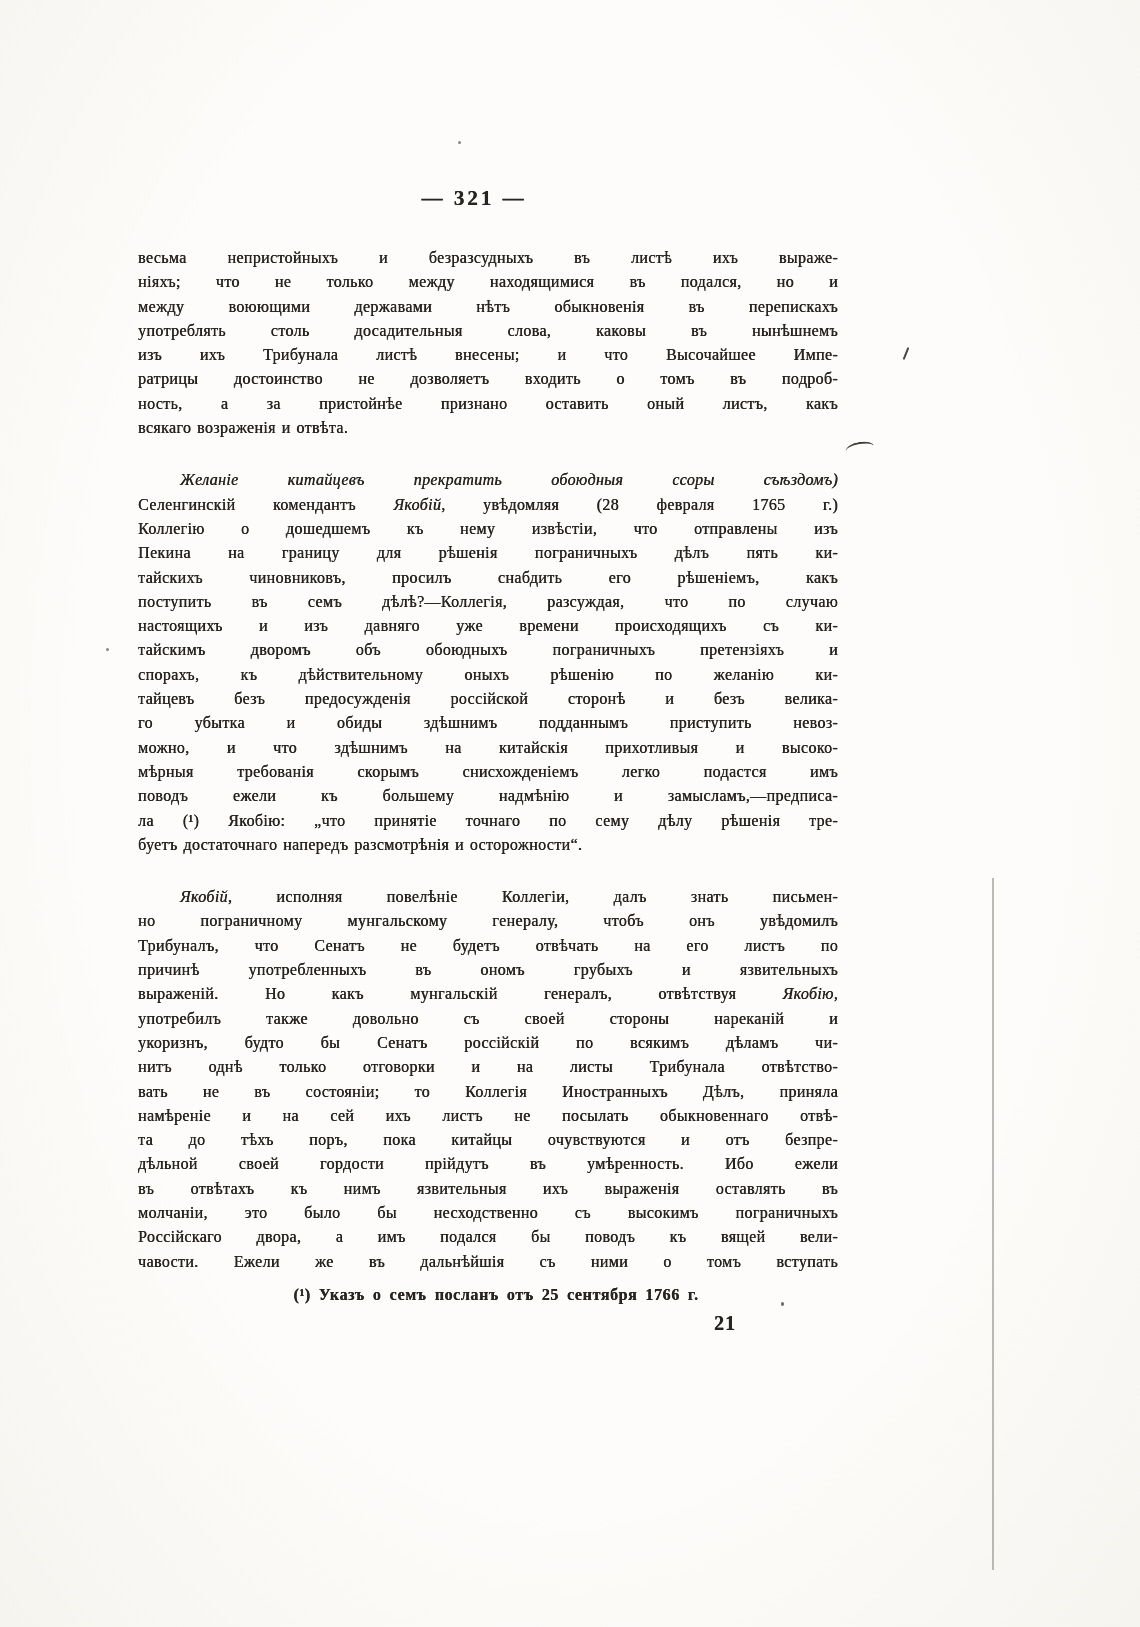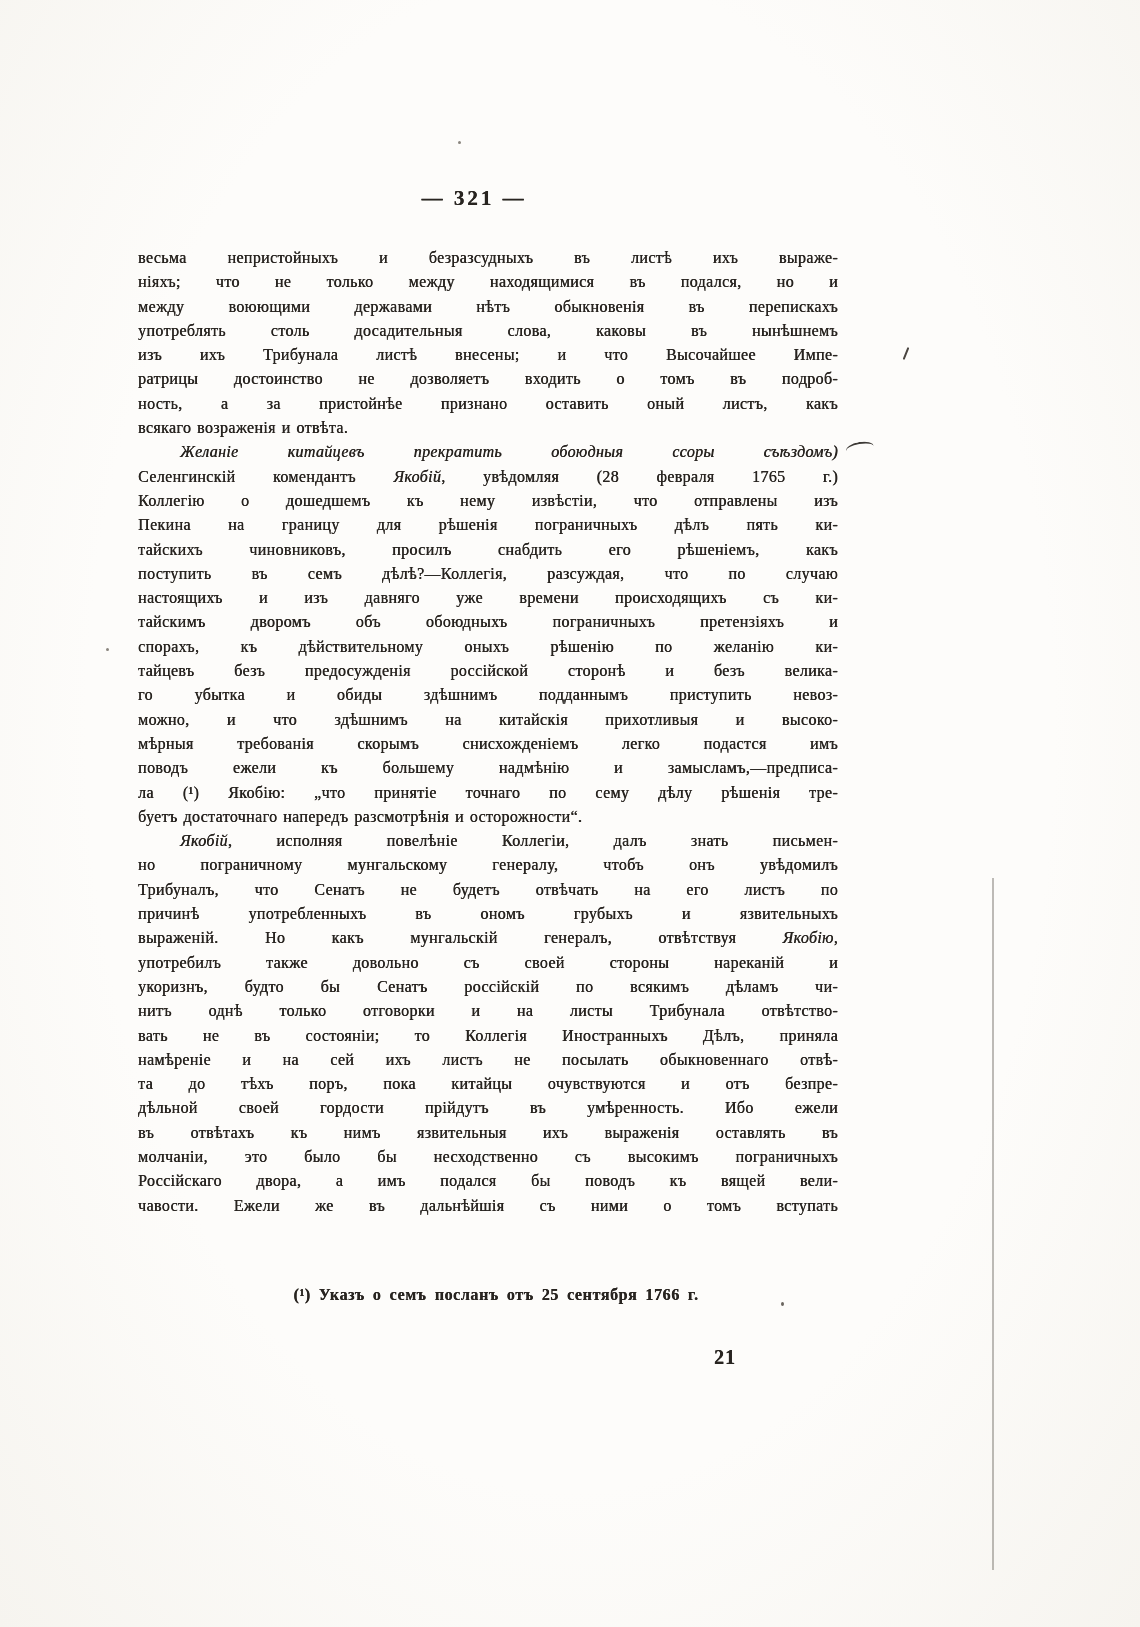--- a/index.html
+++ b/index.html
@@ -21,34 +21,33 @@
   .text-block{
     position:absolute;left:138px;top:246px;width:700px;
   }
   .line{
     font-size:16px;line-height:24.3px;
     text-align:justify;text-align-last:justify;
     letter-spacing:0.35px;word-spacing:1.5px;
     text-shadow:0.35px 0 0 currentColor;
     white-space:normal;
   }
-  .line.indent{text-indent:42px;}
+  .line.indent{text-indent:42px;margin-top:28px;}
   .line.lastline{text-align-last:left;}
   .it{font-style:italic;}
   .footnote{
     position:absolute;left:216px;top:1286px;width:560px;
     font-size:16px;font-weight:bold;letter-spacing:0.6px;word-spacing:3.5px;
     text-shadow:0.25px 0 0 currentColor;
     text-align:center;
   }
   .signature{
     position:absolute;left:714px;top:1312px;
     font-size:20px;font-weight:bold;letter-spacing:1px;
     text-shadow:0.3px 0 0 currentColor;
-    margin-top:34px;
   }
   .artifact{position:absolute;pointer-events:none;}
   .a-tick{left:905px;top:347px;width:2px;height:13px;background:#4a4540;transform:rotate(22deg);border-radius:1px;}
   .a-curve{left:846px;top:442px;width:28px;height:11px;border-top:2.5px solid #3d3a36;border-radius:50% 50% 0 0;transform:rotate(-10deg);}
   .a-vline{left:992px;top:878px;width:1.5px;height:692px;background:rgba(110,106,100,0.45);}
   .a-dot1{left:458px;top:141px;width:3px;height:3px;background:#8a857e;border-radius:50%;}
   .a-dot2{left:781px;top:1302px;width:3px;height:4px;background:#6a655e;border-radius:50%;}
   .a-dot3{left:106px;top:648px;width:3px;height:3px;background:#8a857e;border-radius:50%;}
 </style>
 </head>

